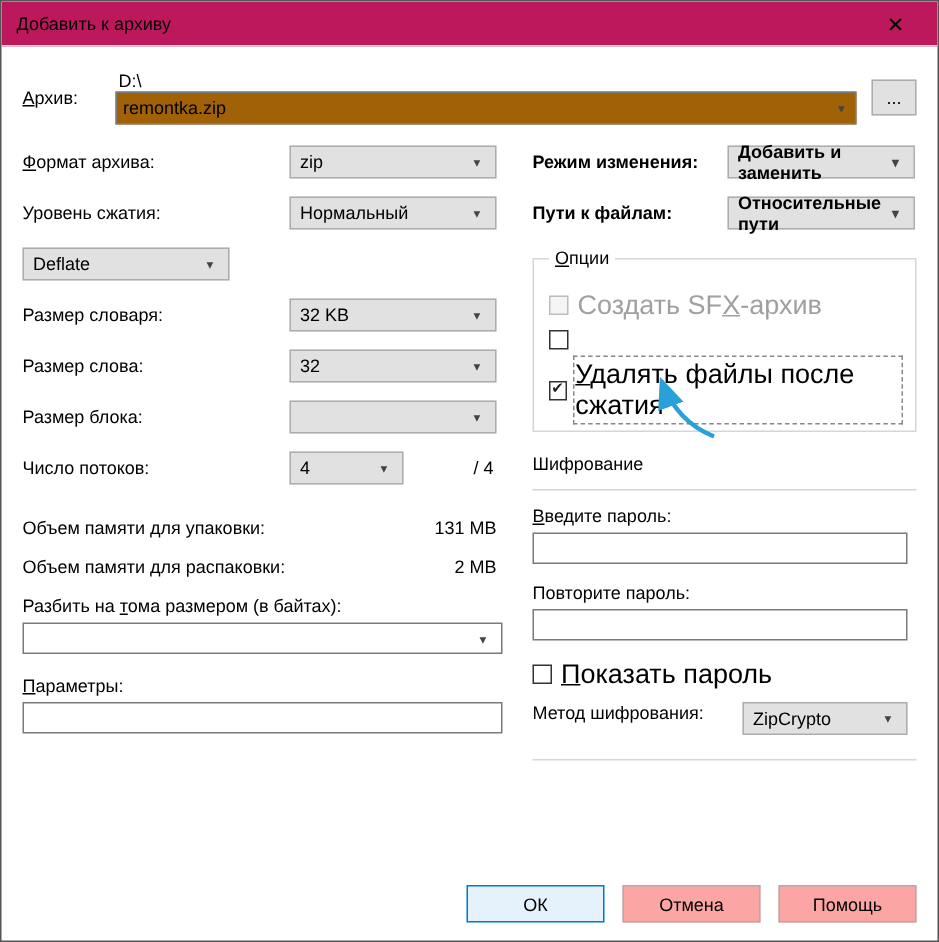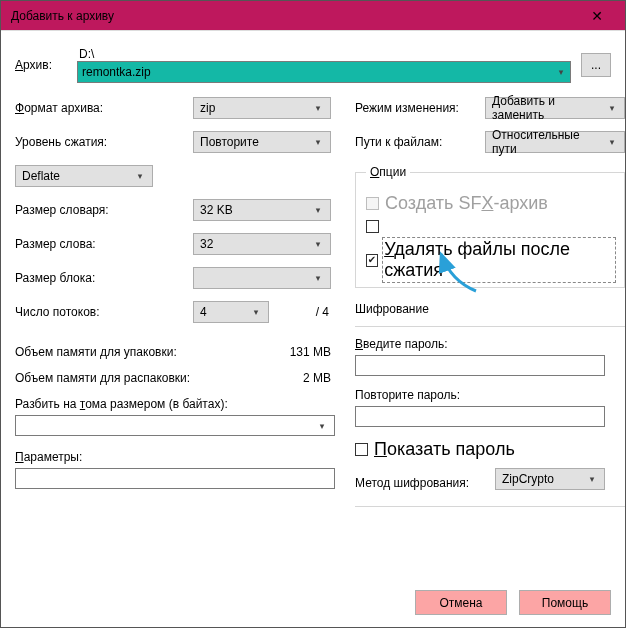--- a/index.html
+++ b/index.html
@@ -34,21 +34,21 @@
   .row { display: flex; align-items: center; }
   .archive-row { margin-top: 6px; }
   .archive-label { width: 62px; }
   .path-block { flex: 1; }
   .path-d { font-size: 12px; padding-left: 2px; }
   .archive-input {
     width: 100%; height: 22px;
     border: 1px solid #7a7a7a;
     padding: 0 22px 0 4px;
     font: inherit;
-    background: #14b8a6;
+    background: #a16207;
     position: relative;
   }
   .combo-wrap { position: relative; }
   .combo-arrow {
     position: absolute; right: 1px; top: 1px; bottom: 1px;
     width: 18px; display: flex; align-items: center; justify-content: center;
     font-size: 9px; color: #444; pointer-events: none;
   }
   .browse-btn {
     width: 30px; height: 24px; margin-left: 10px;
@@ -86,23 +86,23 @@
   .splitlabel { margin-top: 4px; margin-bottom: 4px; }
   .full-combo {
     width: 320px; height: 21px;
     border: 1px solid #7a7a7a; background: #fff;
     position: relative;
   }
   .params-input {
     width: 320px; height: 21px;
     border: 1px solid #7a7a7a; background: #fff;
   }
-  .right-row { display: flex; align-items: center; height: 22px; margin-bottom: 12px; }
+  .right-row { display: flex; align-items: center; height: 22px; margin-bottom: 12px; font-weight: bold; }
   .right-label { flex: 0 0 130px; }
-  .sel-r { width: 140px; }
+  .sel-r { width: 125px; }
   fieldset.options {
     border: 1px solid #d6d6d6;
     padding: 8px 10px 0 10px;
     margin: 0 0 14px 0;
   }
   fieldset.options legend { padding: 0 4px; }
   .chk-row { display: flex; align-items: center; margin: 6px 0; font-size: 18px; }
   .chk {
     width: 13px; height: 13px; border: 1px solid #333; margin-right: 6px;
     display: inline-flex; align-items: center; justify-content: center;
@@ -113,21 +113,21 @@
   .disabled-text { color: #a0a0a0; }
   .chk-row.highlighted span.lbl {
     outline: 1px dashed #888; outline-offset: 1px;
   }
   .section-title { margin: 4px 0 8px 0; padding-bottom: 2px; }
   .pw-input {
     width: 250px; height: 21px;
     border: 1px solid #7a7a7a; background: #fff;
     margin-bottom: 12px;
   }
-  .enc-row { display: flex; align-items: flex-end; margin-top: 8px; }
+  .enc-row { display: flex; align-items: flex-start; margin-top: 8px; }
   .enc-row .lbl { flex: 0 0 140px; }
   .sel-enc { width: 110px; }
   .u { text-decoration: underline; }
   .buttons {
     position: absolute;
     bottom: 12px; right: 14px;
     display: flex; gap: 12px;
   }
   .btn {
     width: 92px; height: 25px;
@@ -174,21 +174,21 @@
         <div class="form-label"><span class="u">Ф</span>ормат архива:</div>
         <div class="select sel-wide">
           <span>zip</span>
             <div class="combo-arrow">▾</div>
         </div>
       </div>
 
       <div class="form-row">
         <div class="form-label">Уровень сжатия:</div>
         <div class="select sel-wide">
-          <span>Повторите</span>
+          <span>Нормальный</span>
             <div class="combo-arrow">▾</div>
         </div>
       </div>
 
       <div class="form-row">
         <div class="select sel-wide">
           <span>Deflate</span>
             <div class="combo-arrow">▾</div>
         </div>
       </div>
@@ -314,15 +314,16 @@
 <svg class="arrow-svg" width="70" height="50">
   <defs>
     <marker id="ah" markerWidth="8" markerHeight="8" refX="6" refY="3" orient="auto">
       <path d="M0,0 L7,3 L0,6 Z" fill="#2aa0d8"></path>
     </marker>
   </defs>
   <path d="M 45 45 Q 20 35 10 8" stroke="#2aa0d8" stroke-width="3" fill="none" marker-end="url(#ah)"></path>
 </svg>
 
 <div class="buttons">
+  <button class="btn primary">ОК</button>
   <button class="btn">Отмена</button>
   <button class="btn">Помощь</button>
 </div>
 
 </body></html>

